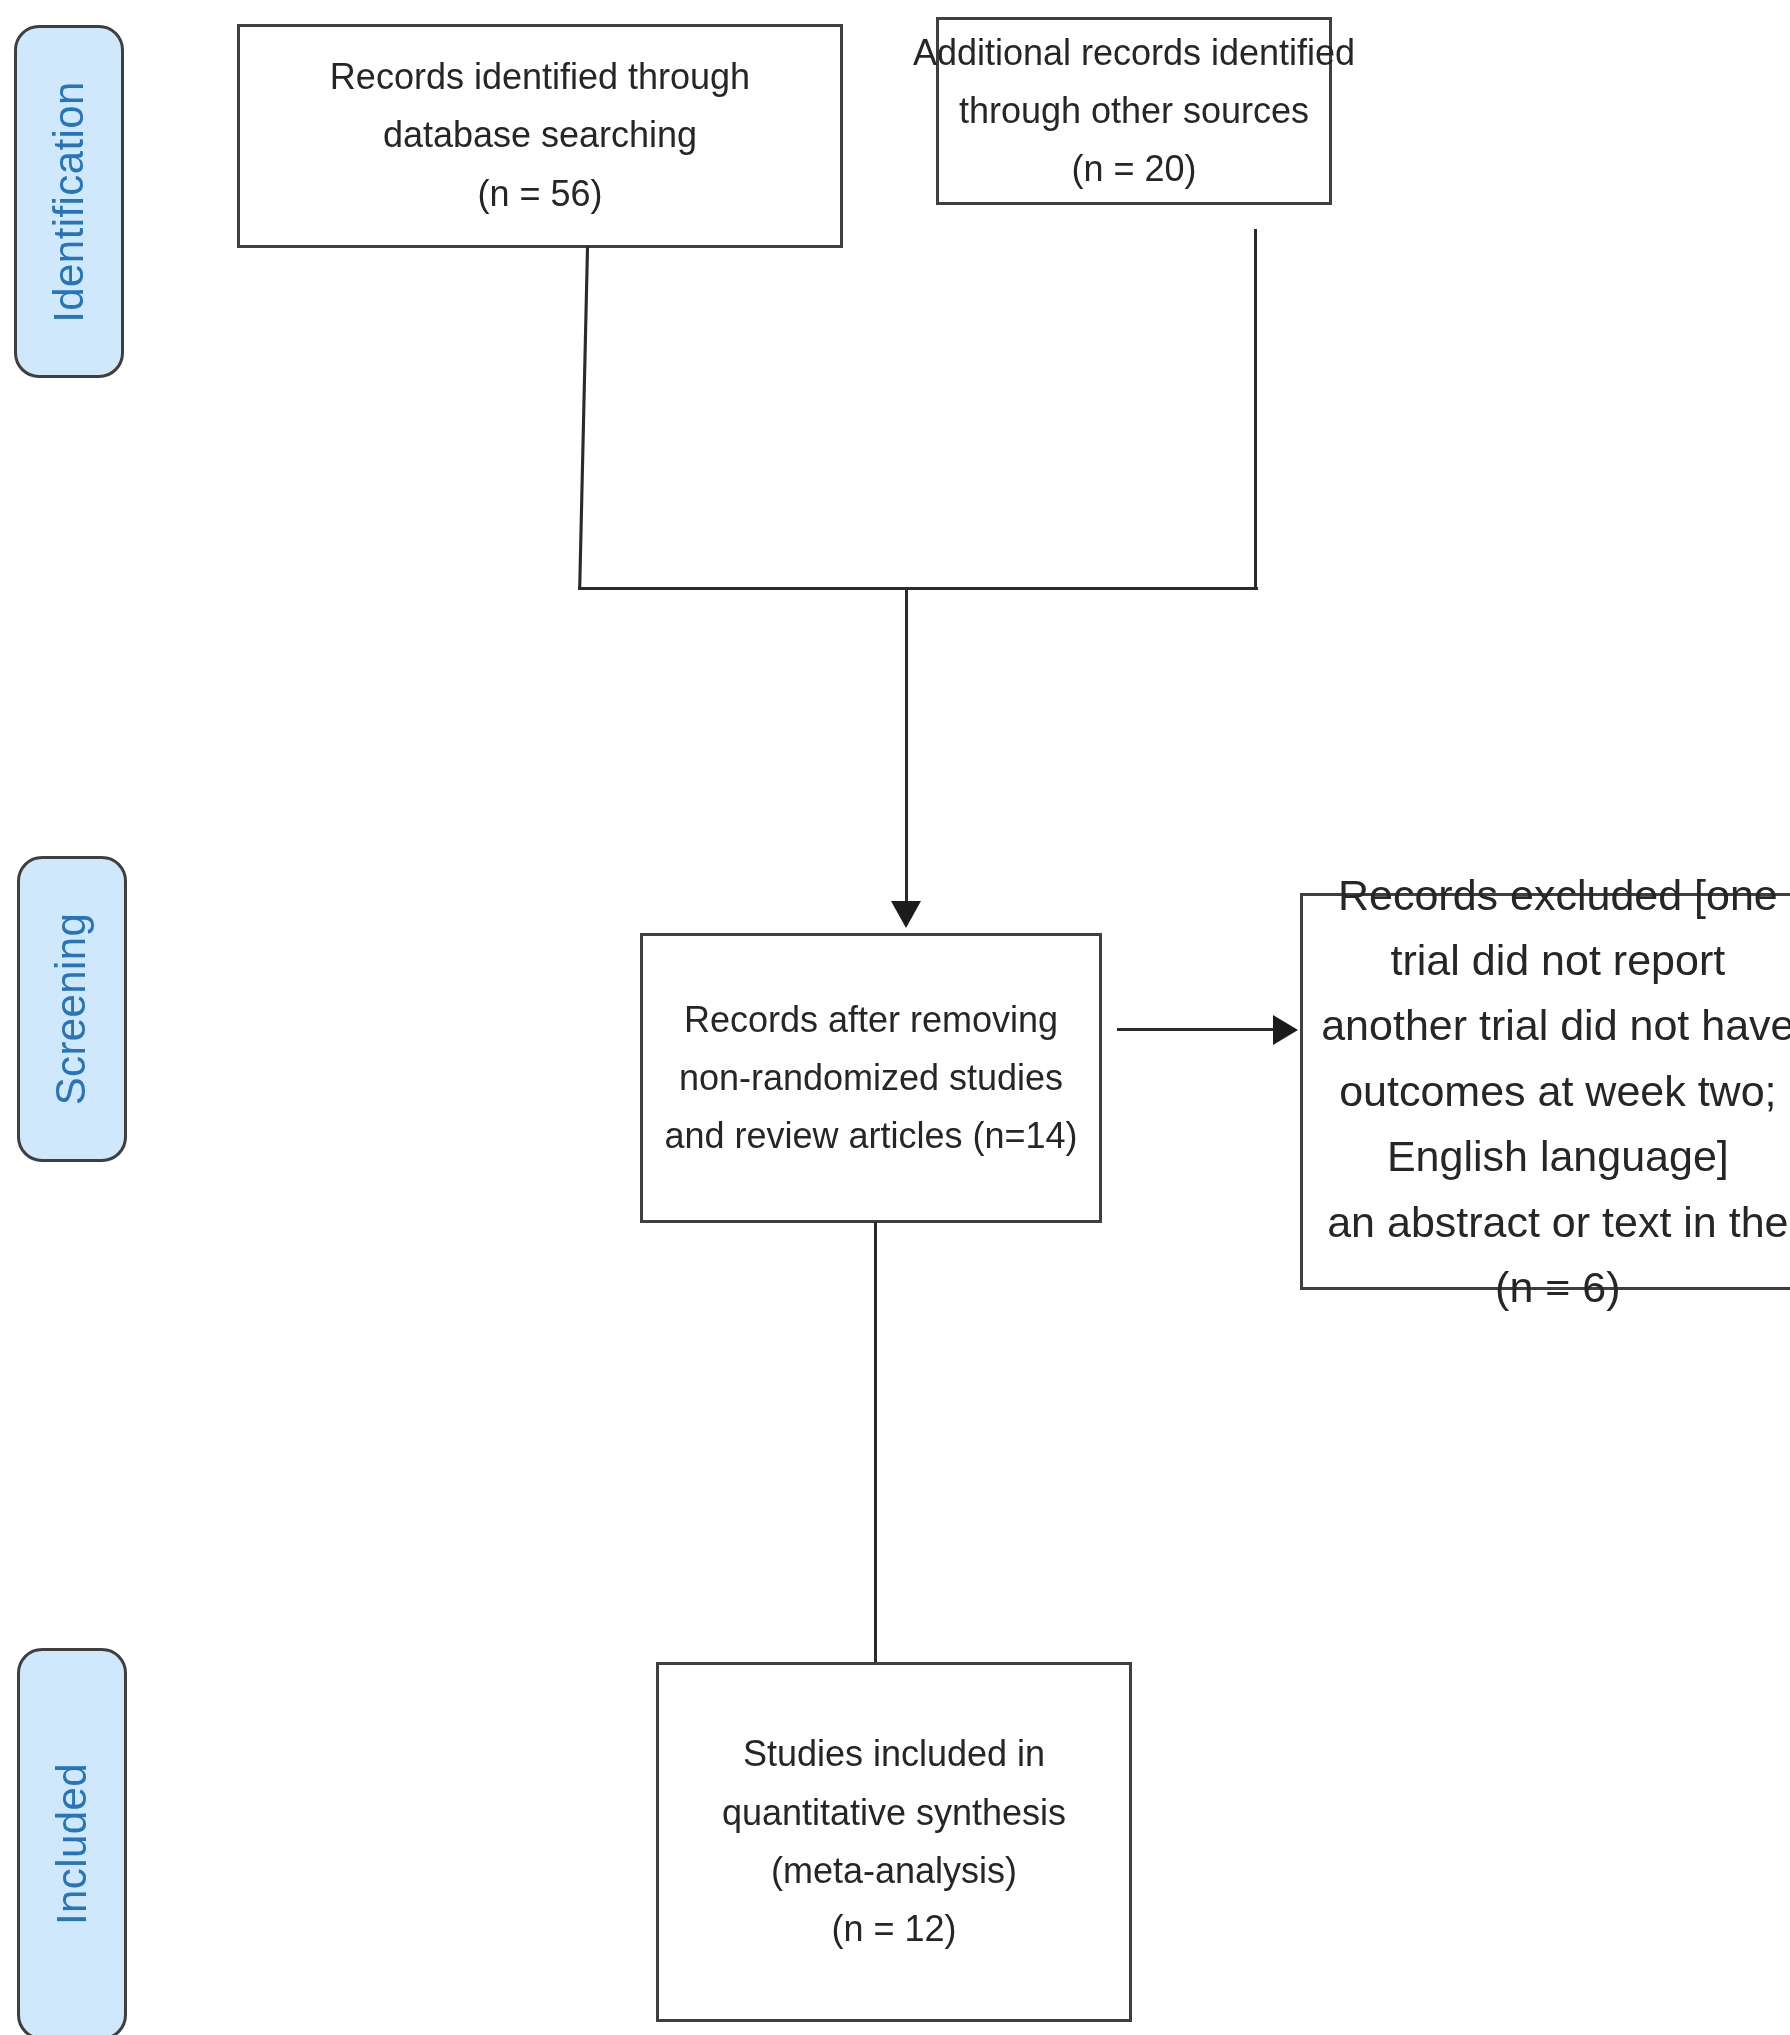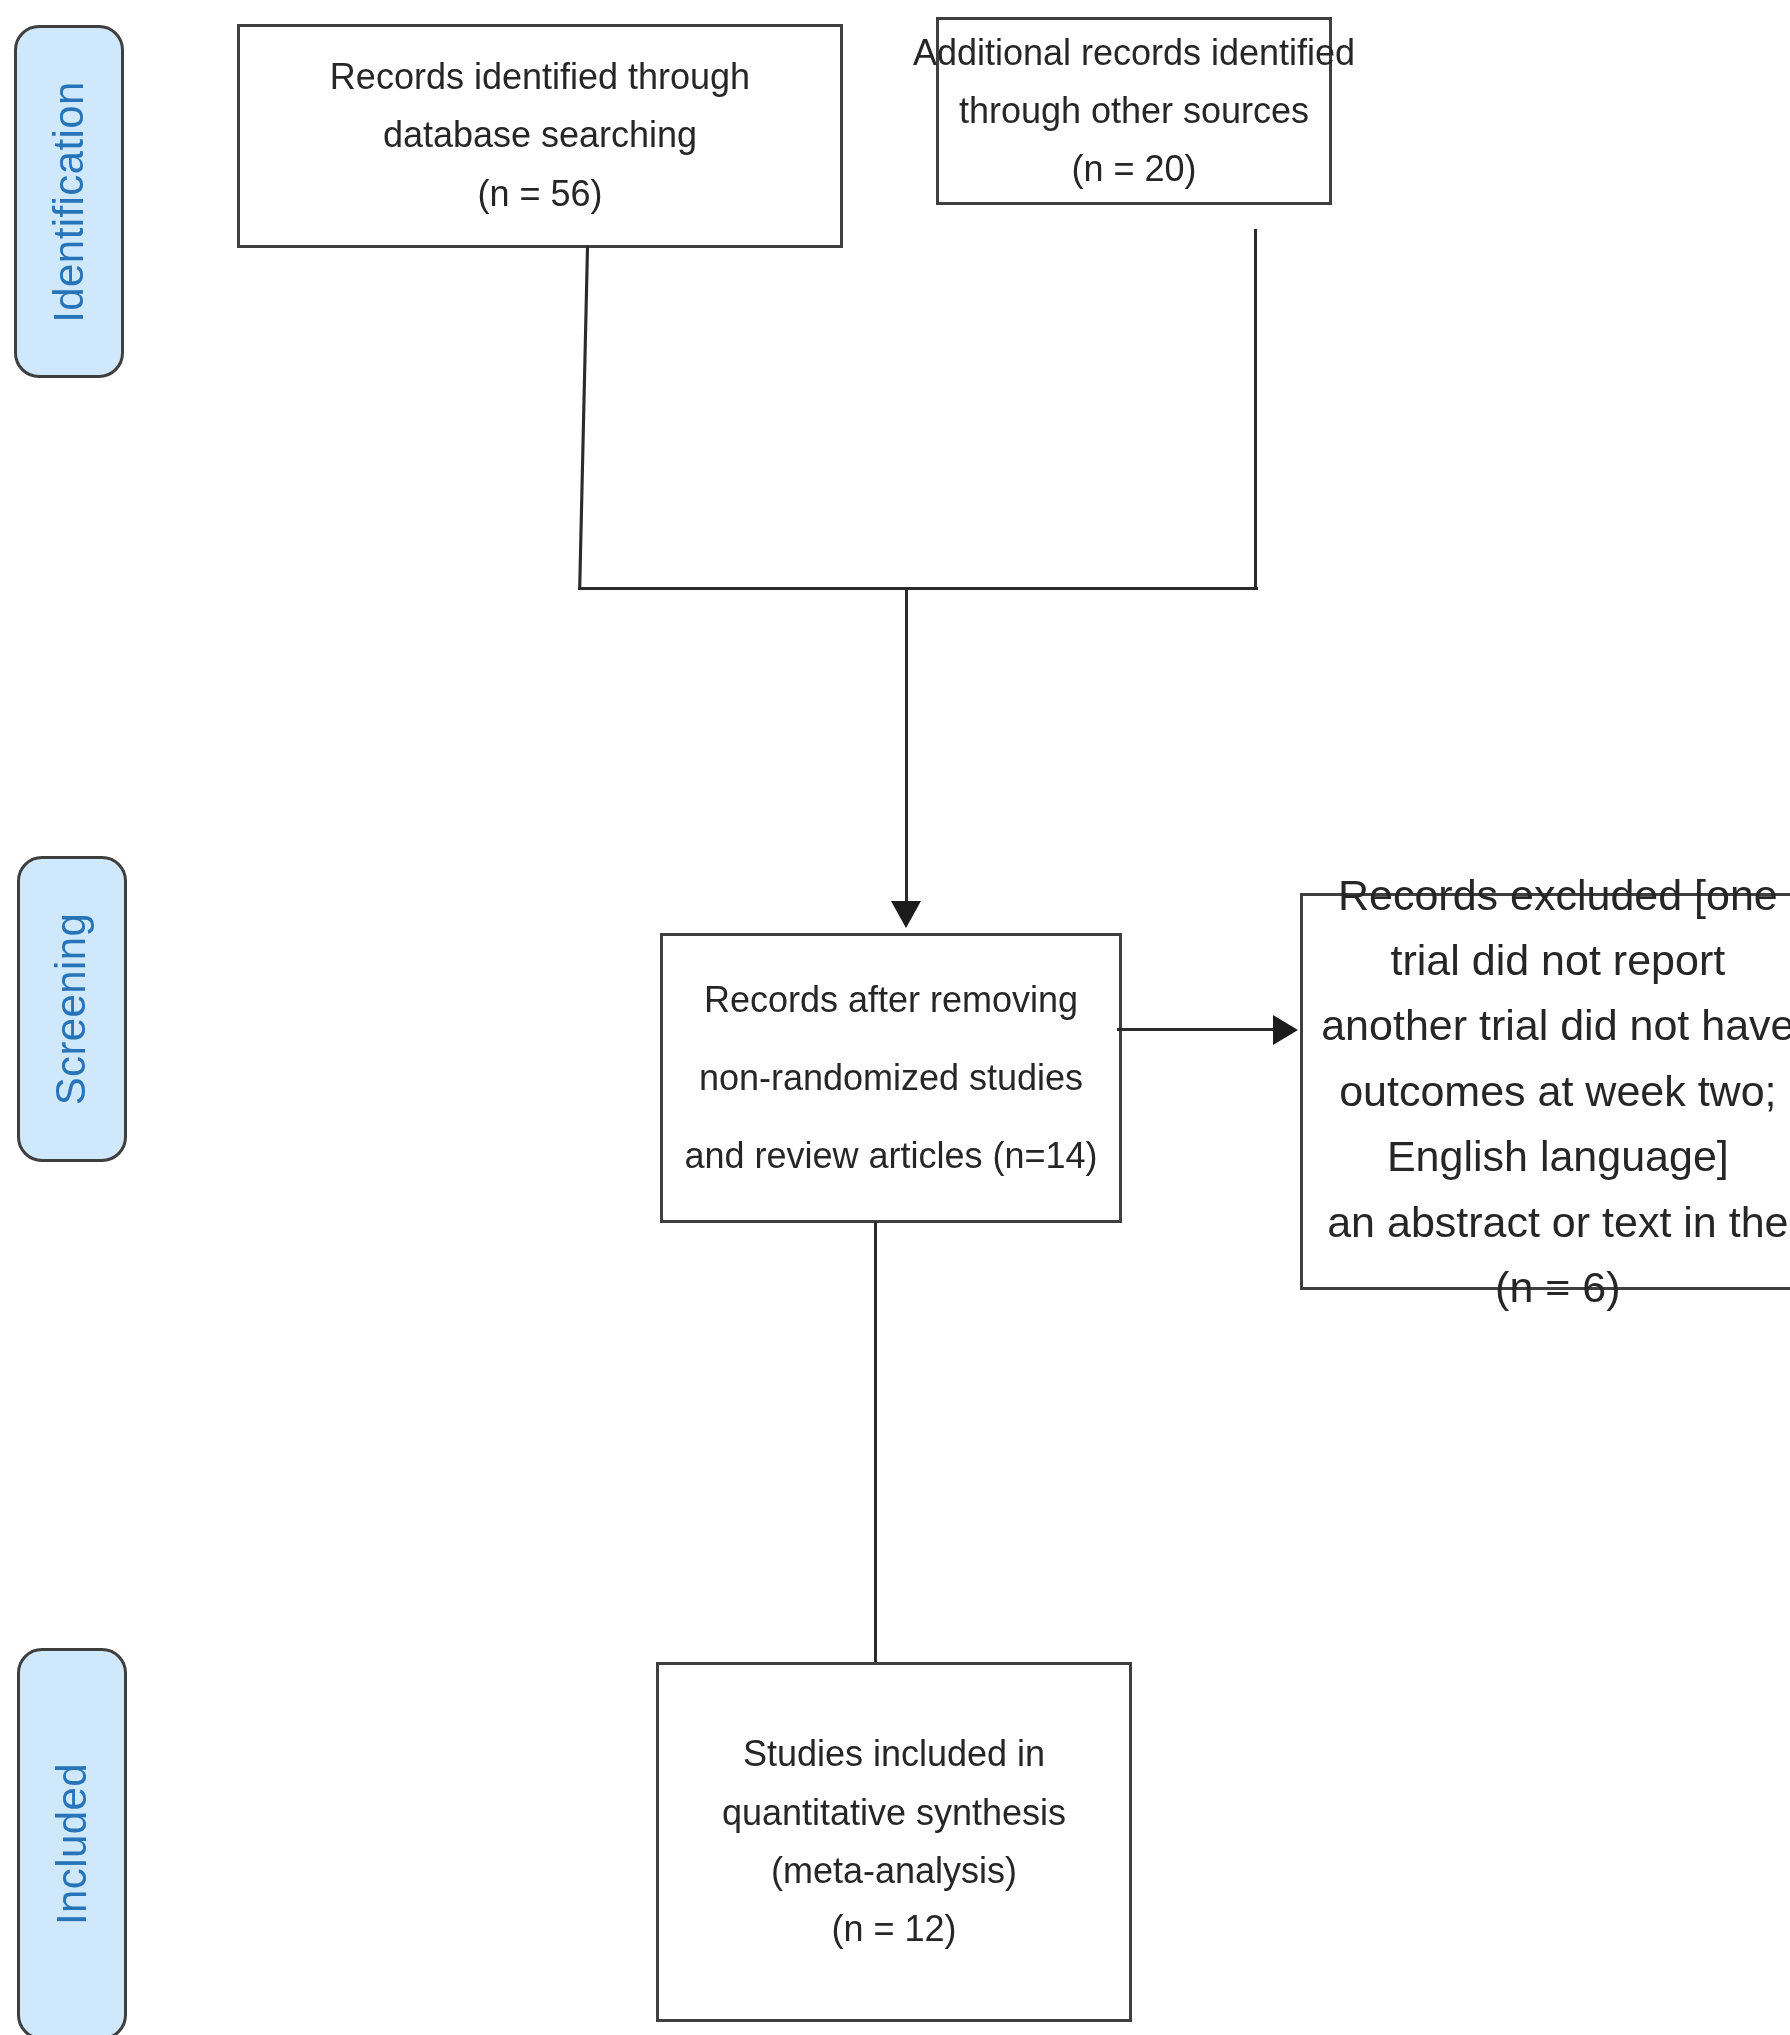--- a/index.html
+++ b/index.html
@@ -57,21 +57,21 @@
     color: #262626;
     font-family: "Liberation Sans", sans-serif;
     font-size: 36px;
     line-height: 1.62;
     padding: 7.8px 17.3px;
   }
   .flow-box .line { display: block; white-space: nowrap; }
 
   #box-db-search  { left: 237px;  top: 23.5px;   width: 606px;  height: 224px; text-align: center; }
   #box-other-src  { left: 936px; top: 17.3px;   width: 396px;  height: 188px; }
-  #box-after-rm   { left: 660px;  top: 933px; width: 462px;  height: 290px; gap: 20px; }
+  #box-after-rm   { left: 640px;  top: 933px; width: 462px;  height: 290px; }
   #box-excluded   { left: 1300px; top: 893px; width: 510px;  height: 397px;
                     font-size: 43px; line-height: 1.52; padding-left: 23px; }
   #box-included   { left: 656px;  top: 1662px; width: 476px;  height: 360px; text-align: right; }
 
   
   .line-v, .line-h {
     position: absolute;
     background: #2b2b2b;
   }
   .line-v { width: 3.1px; }

